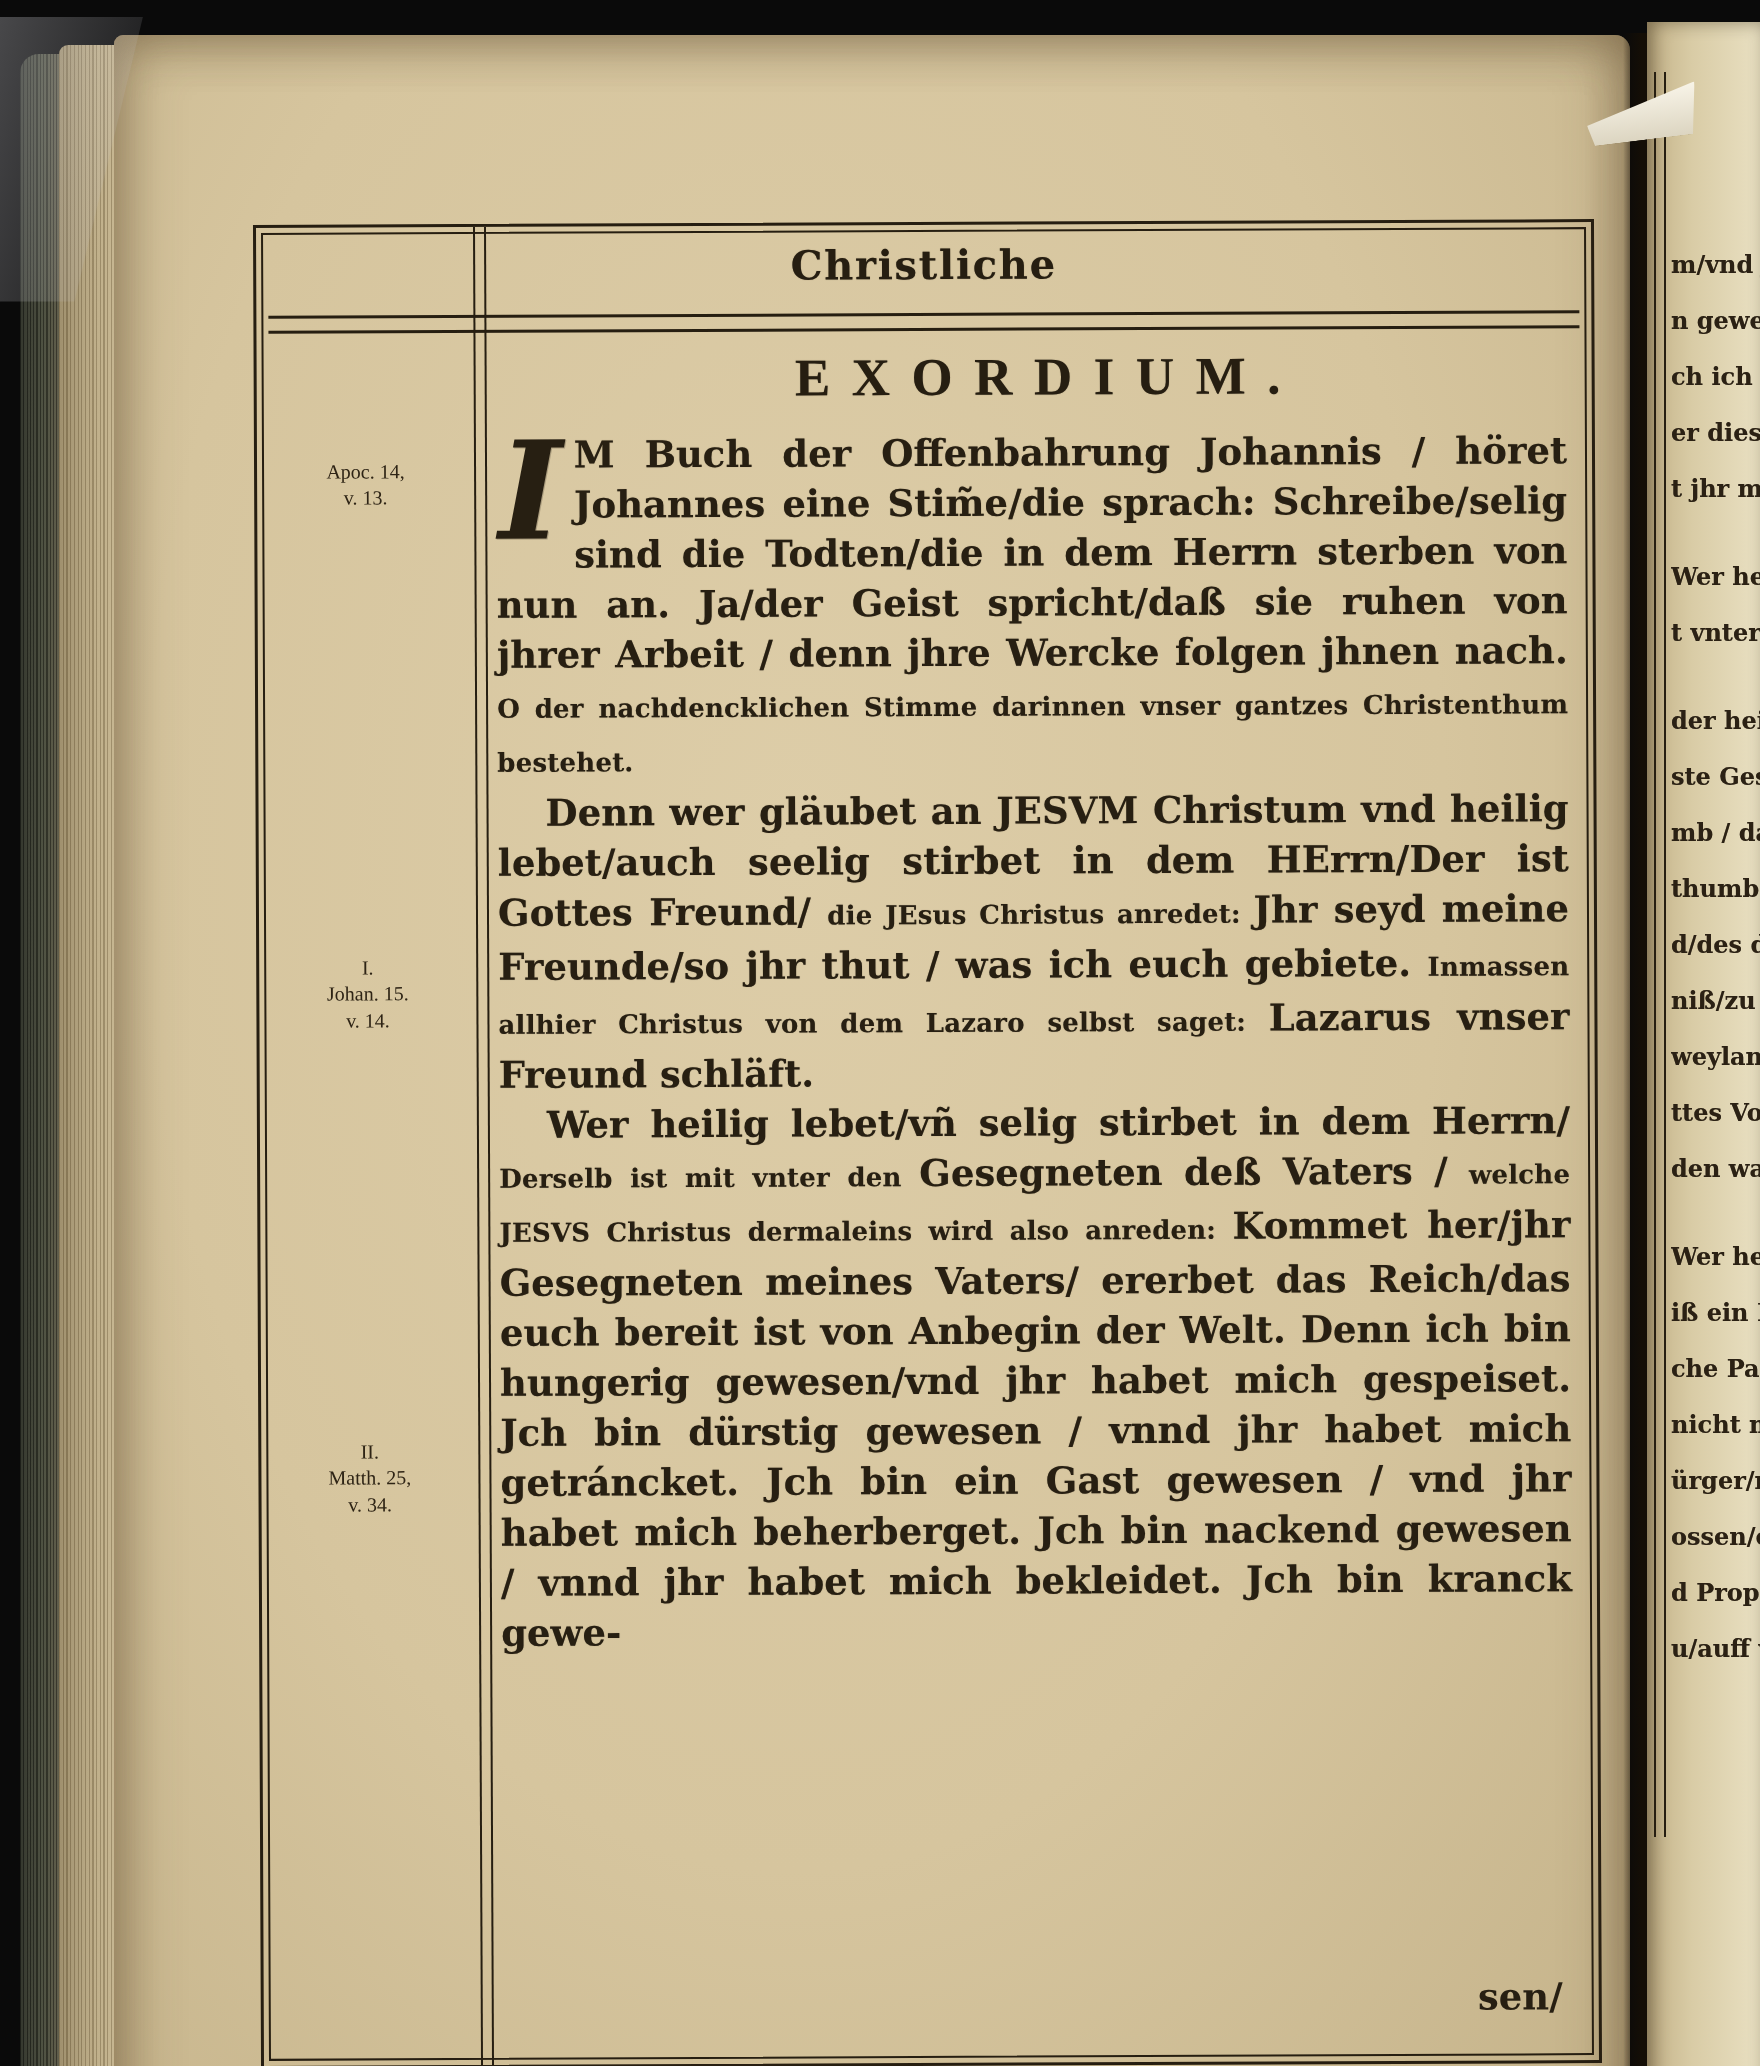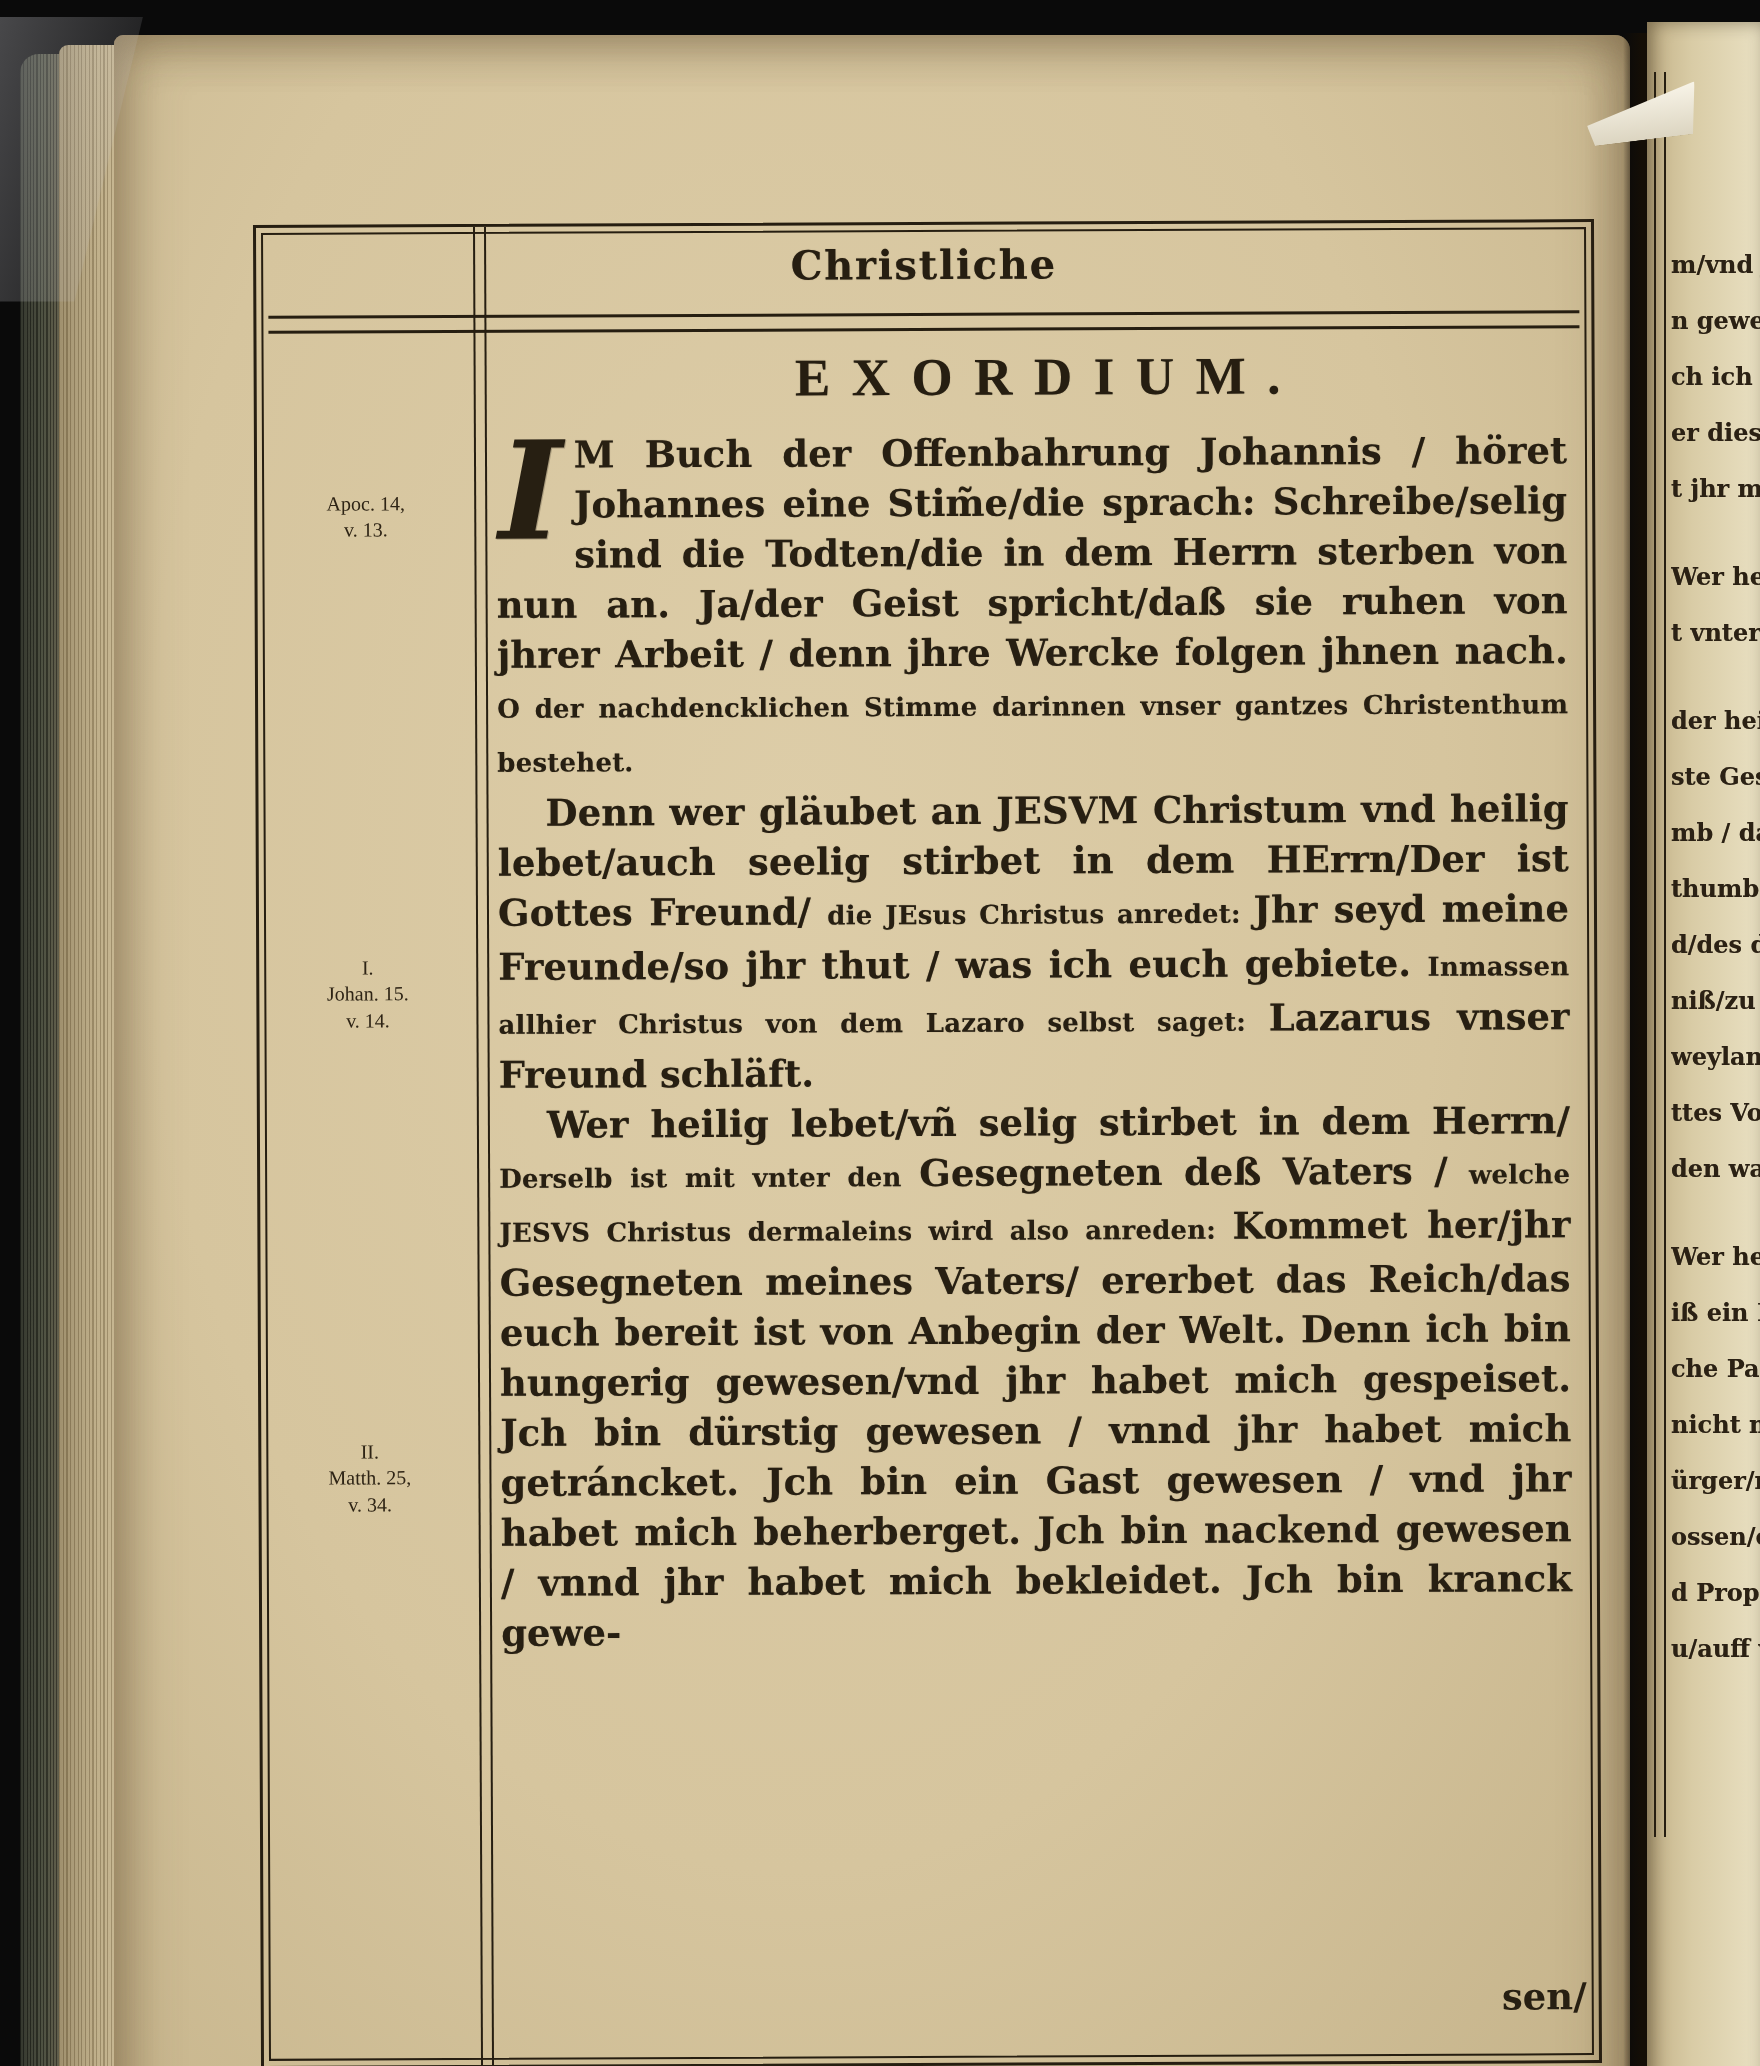--- a/index.html
+++ b/index.html
@@ -63,38 +63,38 @@
   .page-title{
     position:absolute;top:122px;left:231px;right:4.1px;text-align:center;
     font-family:"Liberation Serif", serif;font-weight:700;
     font-size:53px;letter-spacing:21.5px;text-indent:21.5px;color:var(--ink);
     text-shadow:0 0 0.8px rgba(38,30,17,.5);
   }
   .margin-note{
     position:absolute;left:2.5px;width:212px;text-align:center;
     font:400 20px/26.4px "Liberation Serif", serif;color:var(--ink-soft);
   }
-  .note-1{top:231px;margin-top:32px;} .note-2{top:727px;} .note-3{top:1211px;}
+  .note-1{top:231px;} .note-2{top:727px;} .note-3{top:1211px;}
   .body-col{
     position:absolute;left:239px;top:203px;width:1071px;
     font:700 37px/50px "DejaVu Serif", serif;color:#271f12;
     text-align:justify;
     text-shadow:0 0 0.8px rgba(39,31,18,.45);
   }
   .body-col p{margin:0;}
   .body-col p + p{text-indent:48px;}
   .run.small{font-size:26px;letter-spacing:0.2px;}
   .dropcap{
     float:left;
     font:italic 700 136px/111px "DejaVu Serif", serif;
     margin:5.8px 11.6px 0 2.5px;color:#271f12;
     text-shadow:0.8px 0.8px 0 rgba(39,31,18,.25);
   }
   .catchword{
-    position:absolute;right:12px;bottom:43px;
+    position:absolute;right:36px;bottom:43px;
     font:700 37px/41px "DejaVu Serif", serif;color:#271f12;
   }
   
   .gutter-shadow{
     position:absolute;left:1623px;top:33px;width:26px;height:2132px;
     background:linear-gradient(90deg, rgba(18,12,5,0), #140e06 70%);
   }
   .right-page{
     position:absolute;left:1647px;top:21.5px;width:113px;height:2179px;
     overflow:hidden;

